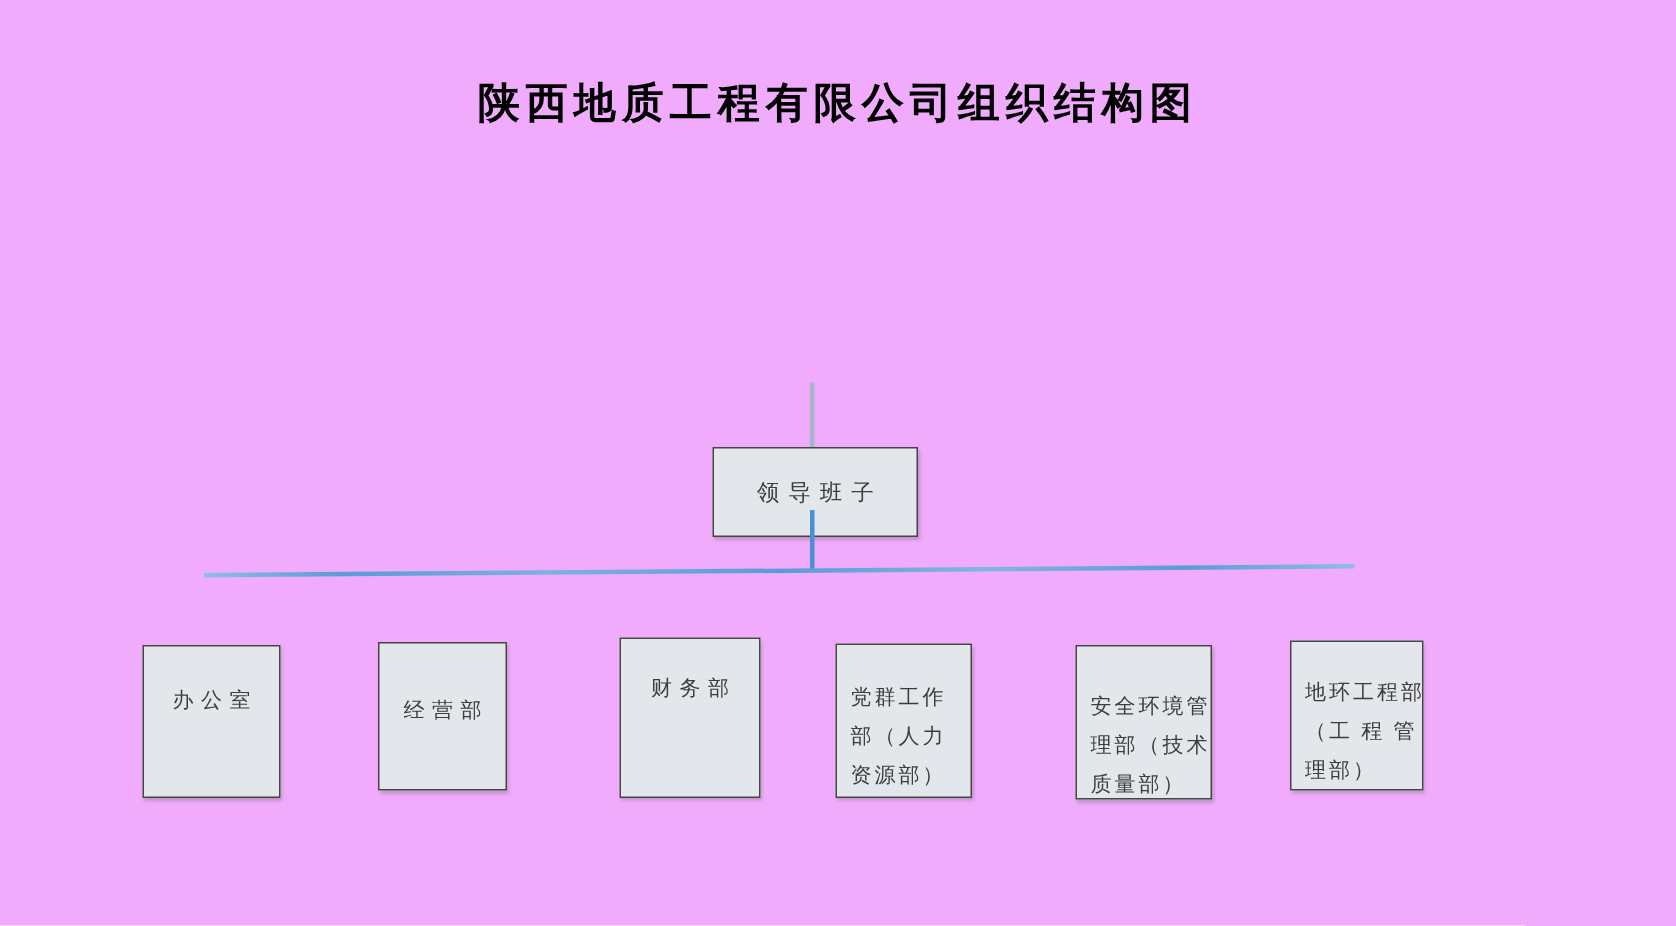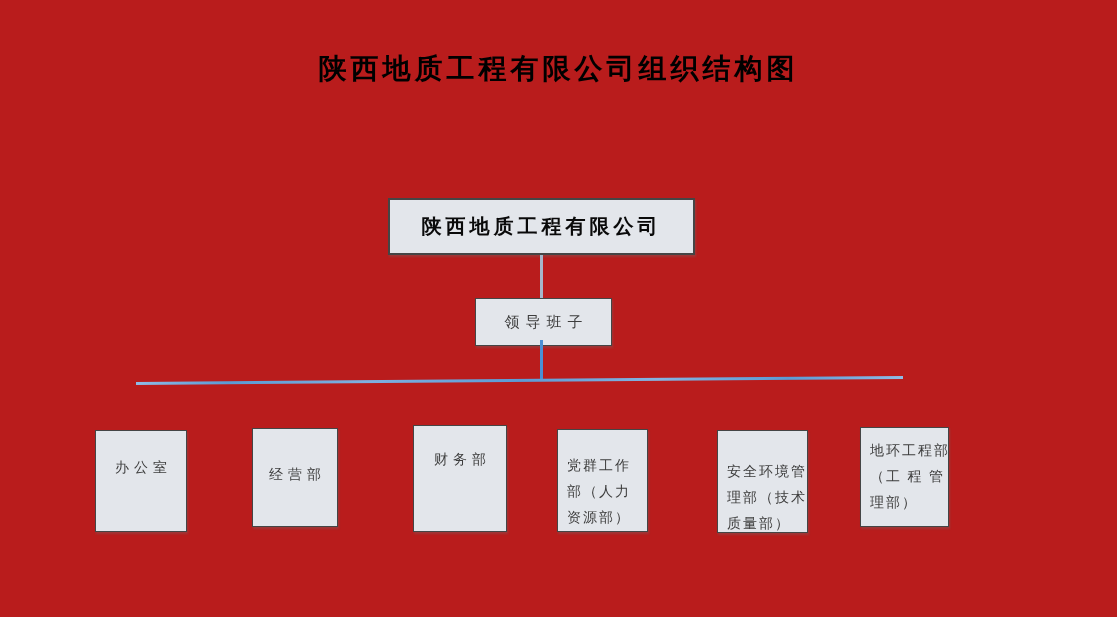--- a/index.html
+++ b/index.html
@@ -4,21 +4,21 @@
 <style>
   * { margin: 0; padding: 0; box-sizing: border-box; }
   html, body { background: #ffffff; }
   body {
     font-family: "Liberation Sans", "DejaVu Sans", sans-serif;
     width: 1117px; height: 617px;
     position: relative; overflow: hidden;
   }
   .canvas {
     position: absolute; left: 0; top: 0;
-    width: 1117px; height: 617px; background: #b91c1c;
+    width: 1117px; height: 617px; background: #f0abfc;
   }
   .title {
     position: absolute; left: 0; right: 0; top: 50px;
     text-align: center;
     font-size: 28px; font-weight: bold; color: #000000;
     letter-spacing: 4px;
     font-family: "Liberation Sans", "DejaVu Sans", sans-serif;
   }
   .box {
     position: absolute;
@@ -26,21 +26,21 @@
     border: 2px solid #454545;
     box-shadow: 1px 2px 2px rgba(110,110,110,0.35);
   }
   .main-box {
     left: 388px; top: 198px; width: 307px; height: 57px;
     display: flex; align-items: center; justify-content: center;
     font-size: 20px; font-weight: bold; color: #0a0a0a;
     letter-spacing: 4px;
   }
   .leader-box {
-    left: 475px; top: 298px; width: 137px; height: 48px;
+    left: 475px; top: 298px; width: 137px; height: 60px;
     border-width: 1.5px;
     display: flex; align-items: center; justify-content: center;
     font-family: "Liberation Serif", "DejaVu Serif", serif;
     font-size: 15px; color: #3d3d3d;
     letter-spacing: 6px; text-indent: 6px;
   }
   .connector-v1 {
     position: absolute; left: 540px; top: 255px;
     width: 2.5px; height: 43px; background: #a6b6ca;
   }
@@ -58,32 +58,29 @@
     color: #3d3d3d;
   }
   .dept-box.single { text-align: center; font-size: 14px; letter-spacing: 5px; text-indent: 5px; }
   .dept-box.multi  { text-align: left; font-size: 14px; letter-spacing: 2px; padding-left: 9px; padding-right: 4px; }
   .dept-line { line-height: 26px; white-space: nowrap; }
   .dept-0 { left: 95px;  top: 430px; width: 92px; height: 102px; padding-top: 24px; }
   .dept-1 { left: 252px; top: 428px; width: 86px; height: 99px;  padding-top: 33px; }
   .dept-2 { left: 413px; top: 425px; width: 94px; height: 107px; padding-top: 21px; }
   .dept-3 { left: 557px; top: 429px; width: 91px; height: 103px; padding-top: 23px; }
   .dept-4 { left: 717px; top: 430px; width: 91px; height: 103px; padding-top: 28px; }
-  .dept-5 { left: 860px; top: 427px; width: 89px; height: 100px; padding-top: 10px; }
+  .dept-5 { left: 860px; top: 427px; width: 89px; height: 100px; padding-top: 22px; }
 </style>
 </head>
 <body>
 
 <div class="canvas">
 
   <div class="title">陕西地质工程有限公司组织结构图</div>
 
-  <div class="box main-box">
-    <span>陕西地质工程有限公司</span>
-  </div>
 
   <div class="connector-v1"></div>
 
   <div class="box leader-box">
     <span>领导班子</span>
   </div>
 
   <div class="connector-v2"></div>
 
   <svg class="bus-line" viewBox="0 0 780 20" xmlns="http://www.w3.org/2000/svg">

